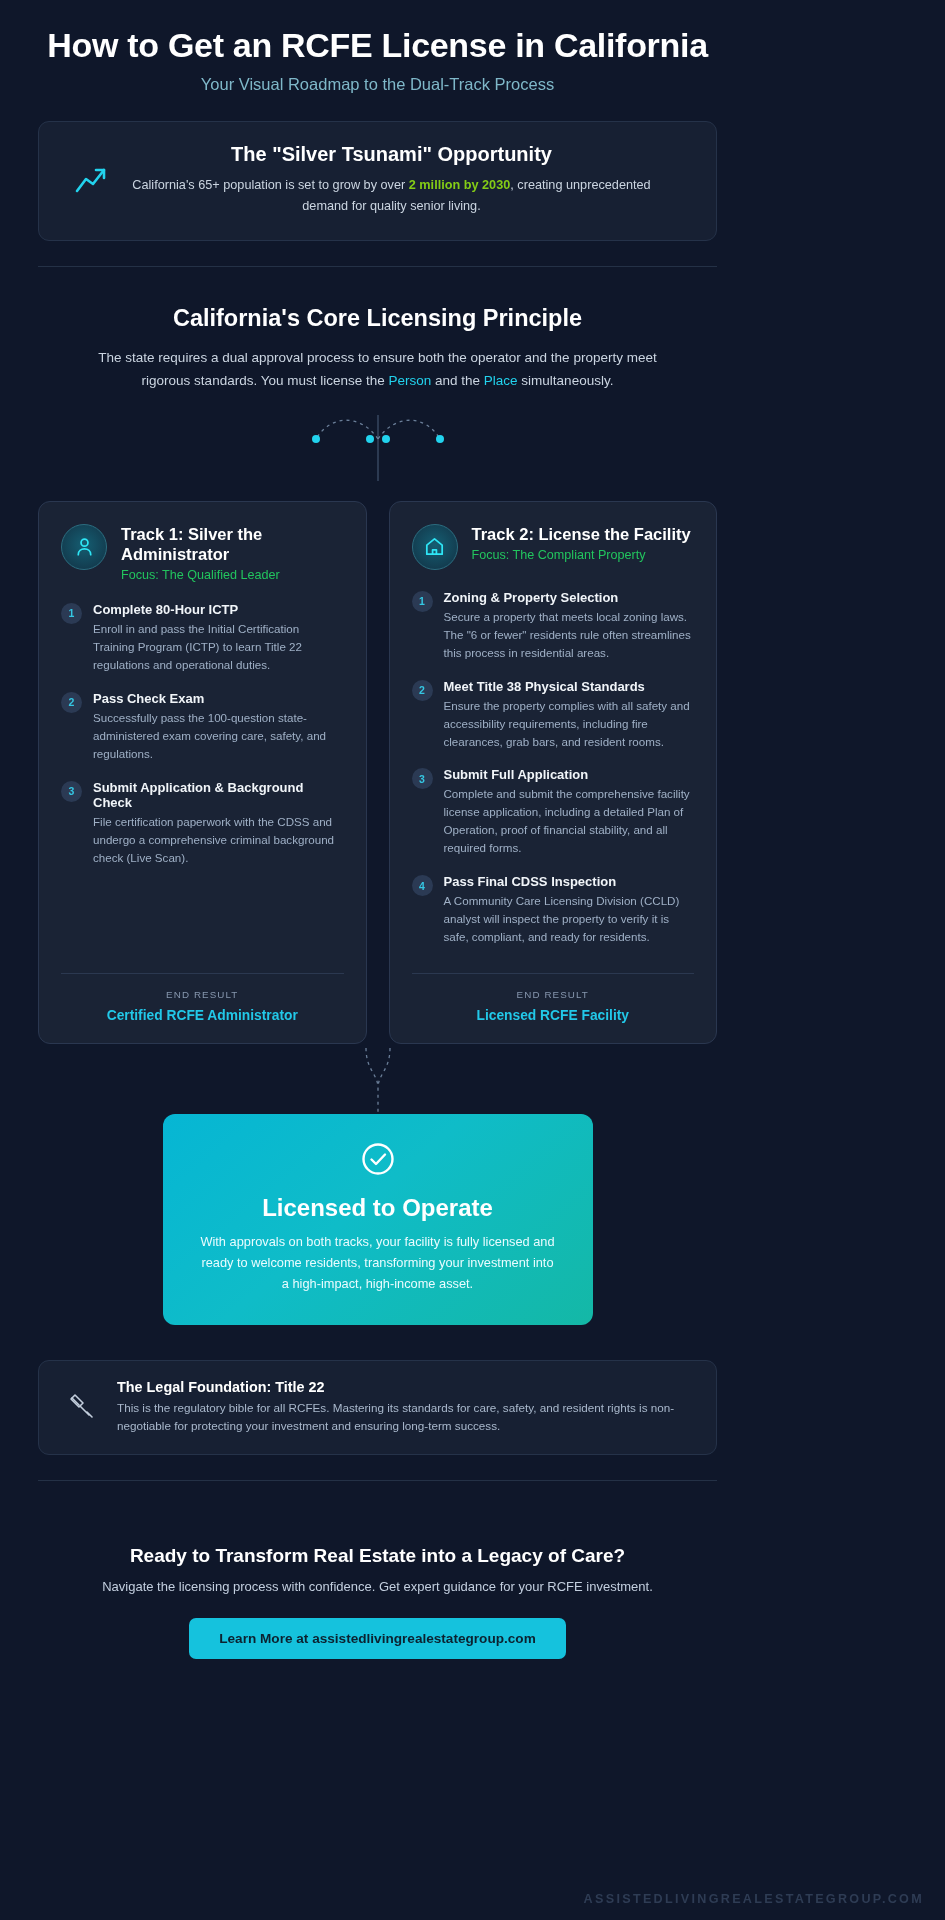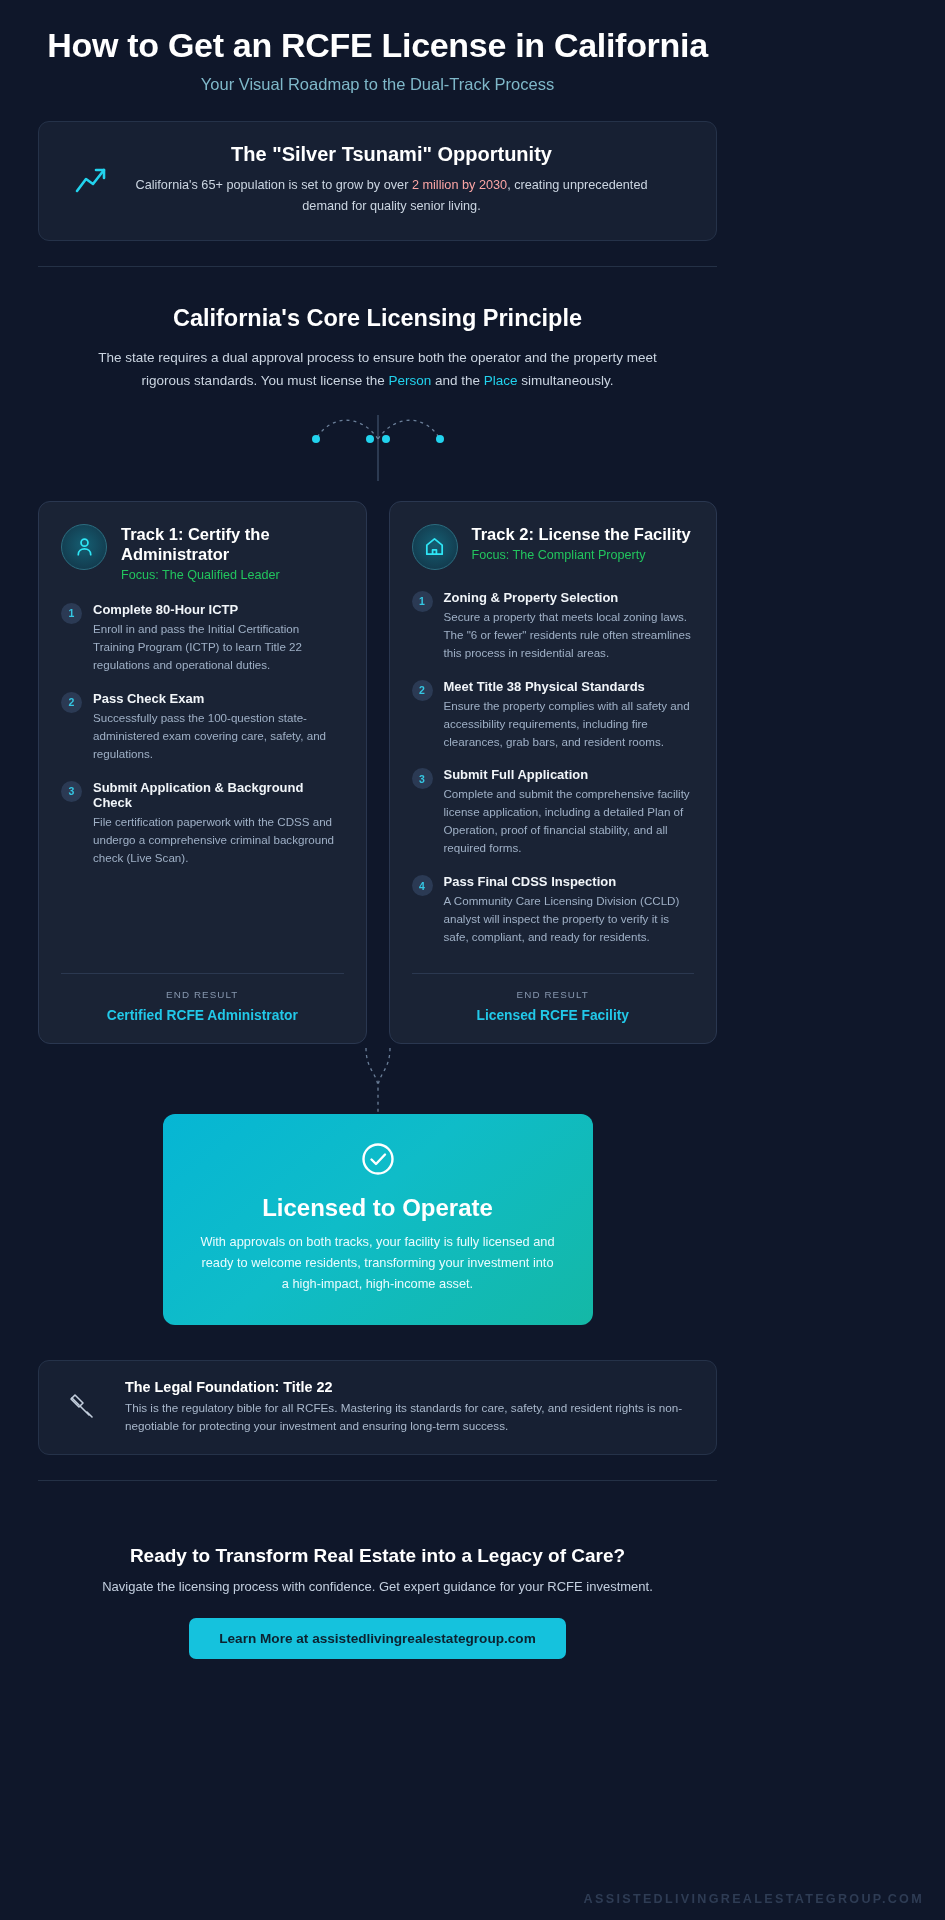--- a/index.html
+++ b/index.html
@@ -55,21 +55,21 @@
     font-size: 20px;
     color: #ffffff;
     font-weight: bold;
     margin-bottom: 9px;
   }
   .tsunami p {
     font-size: 12.7px;
     line-height: 1.62;
     color: #cbd5e1;
   }
-  .accent { color: #fca5a5; font-weight: normal; margin-top: 7px; }
+  .accent { color: #84cc16; font-weight: bold; margin-top: 7px; }
 
   hr.rule {
     border: none;
     border-top: 1px solid #243146;
     margin: 25px 0 0 0;
   }
 
   
   .principle { margin-top: 38px; text-align: center; }
   .principle h2 {
@@ -175,21 +175,21 @@
   }
   .licensed p { font-size: 12.8px; line-height: 1.63; color: #eafcff; }
 
   
   .title22 {
     margin-top: 35px;
     background: #172033;
     border: 1px solid #253249;
     border-radius: 11px;
     padding: 18px 22px 19px 22px;
-    display: flex; gap: 24px; align-items: center;
+    display: flex; gap: 16px; align-items: center;
   }
   .title22 .ico { flex: 0 0 auto; width: 40px; display:flex; justify-content:center; }
   .title22 h3 { font-size: 14.4px; font-weight: bold; color: #ffffff; }
   .title22 p {
     margin-top: 4px;
     font-size: 11.7px; line-height: 1.55; color: #a9b8cc;
   }
 
   
   .footer { margin-top: 34px; padding-top: 30px; text-align: center; }
@@ -263,21 +263,21 @@
 
     <div class="track">
       <div class="track-head">
         <div class="track-badge">
           <svg width="23" height="23" viewBox="0 0 24 24" fill="none" stroke="#2ee6f6" stroke-width="1.8" stroke-linecap="round" stroke-linejoin="round">
             <circle cx="12" cy="8" r="3.6"></circle>
             <path d="M5.5 20.5c0-3.6 2.9-6 6.5-6s6.5 2.4 6.5 6"></path>
           </svg>
         </div>
         <div>
-          <div class="track-title">Track 1: Certify the Administrator</div>
+          <div class="track-title">Track 1: Silver the Administrator</div>
           <div class="track-focus">Focus: The Qualified Leader</div>
         </div>
       </div>
       <div class="steps">
         <div class="step">
           <div class="step-num">1</div>
           <div>
             <div class="step-title">Complete 80-Hour ICTP</div>
             <div class="step-desc">Enroll in and pass the Initial Certification Training Program (ICTP) to learn Title 22 regulations and operational duties.</div>
           </div>

